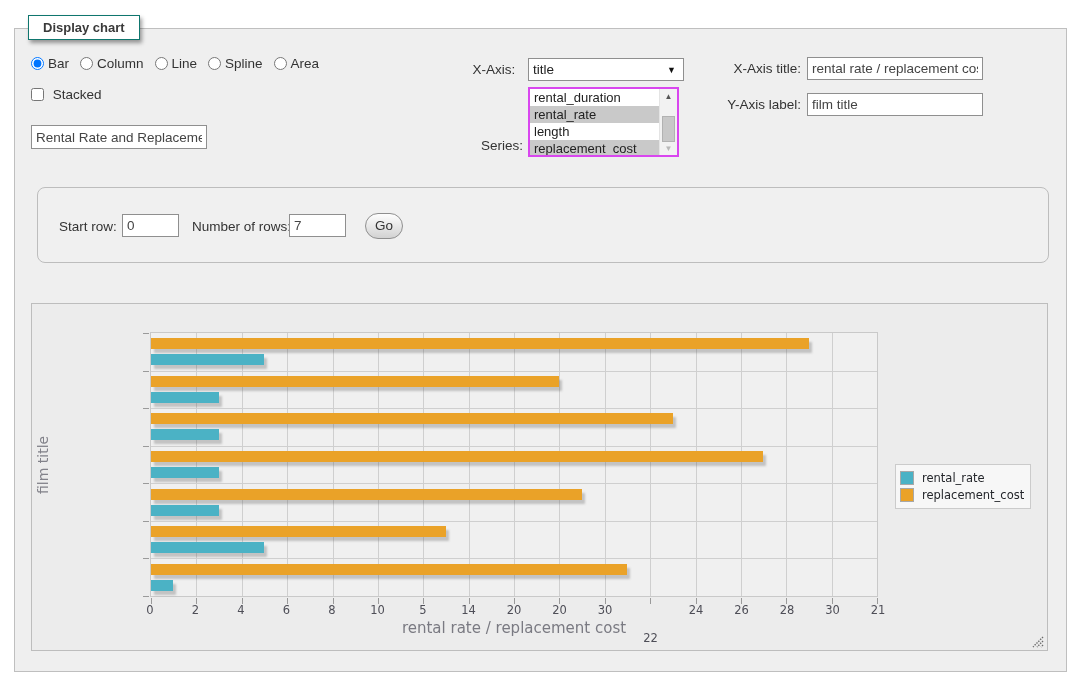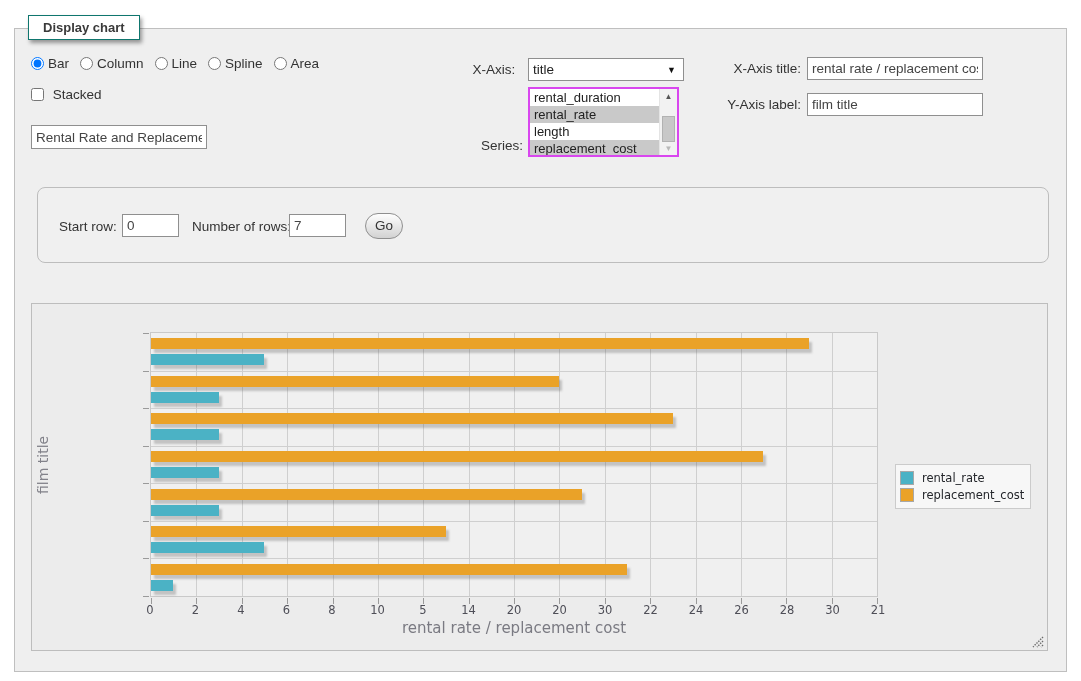--- a/index.html
+++ b/index.html
@@ -210,21 +210,21 @@
           <span style="left: 6.25%;">2</span>
           <span style="left: 12.5%;">4</span>
           <span style="left: 18.75%;">6</span>
           <span style="left: 25%;">8</span>
           <span style="left: 31.25%;">10</span>
           <span style="left: 37.5%;">5</span>
           <span style="left: 43.75%;">14</span>
           <span style="left: 50%;">20</span>
           <span style="left: 56.25%;">20</span>
           <span style="left: 62.5%;">30</span>
-          <span style="left: 68.75%;">22</span>
+          <span style="left: 68.75%; margin-top: 28px;">22</span>
           <span style="left: 75%;">24</span>
           <span style="left: 81.25%;">26</span>
           <span style="left: 87.5%;">28</span>
           <span style="left: 93.75%;">30</span>
           <span style="left: 100%;">21</span>
         </div>
       <div class="xaxis-label">rental rate / replacement cost</div>
       <div class="legendbox">
           <div class="legend-row">
             <div class="legend-swatch" style="background: rgb(75, 178, 197);"></div>

